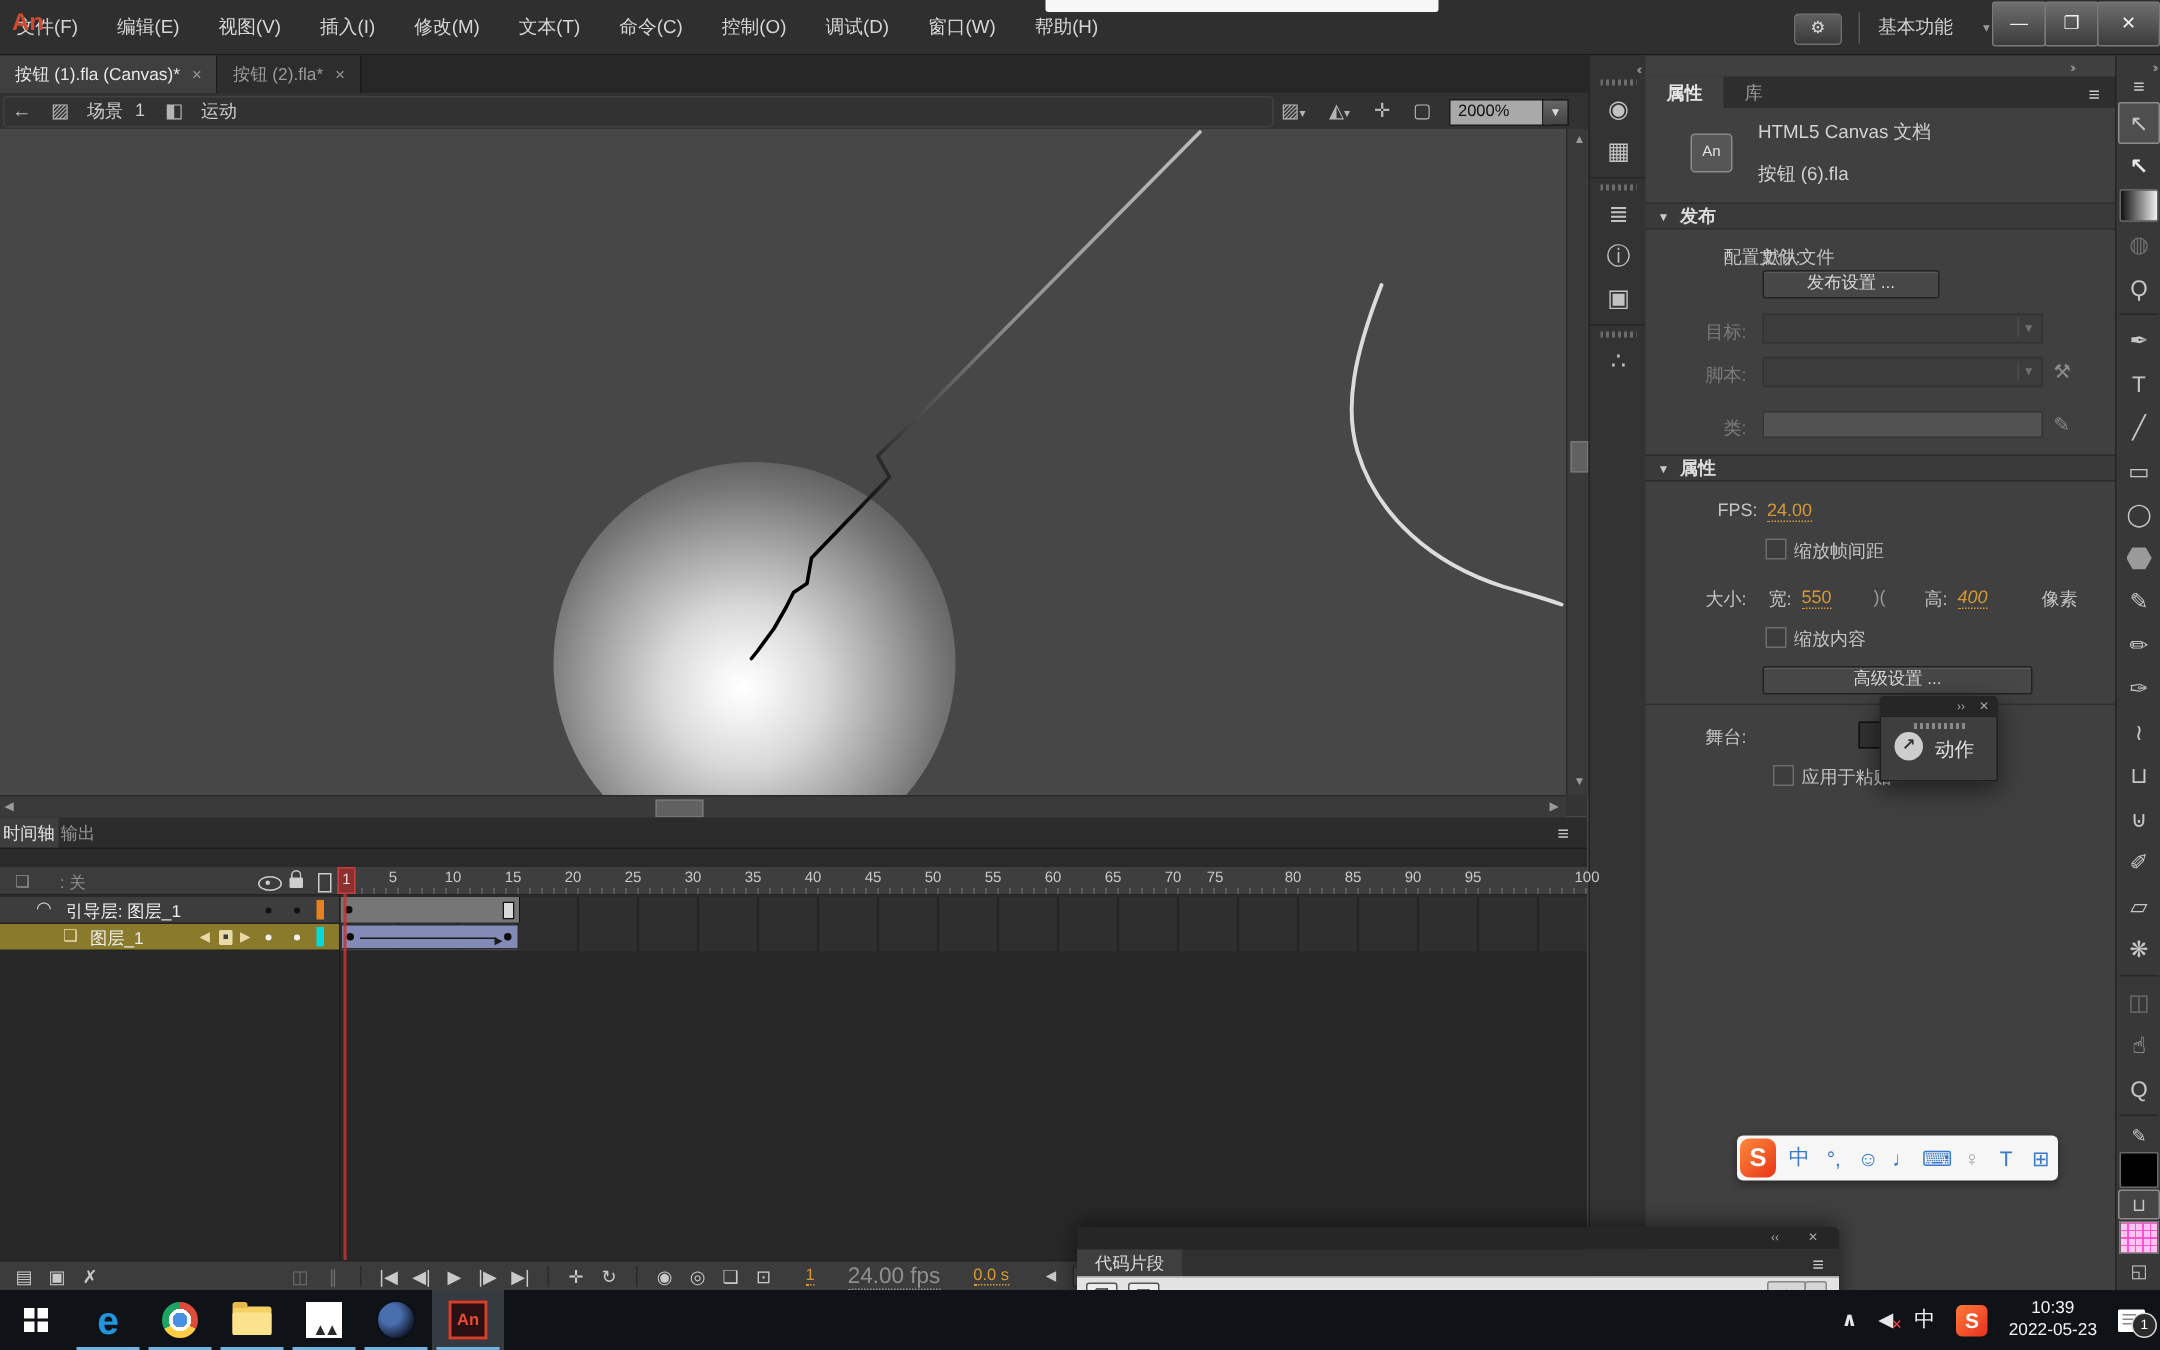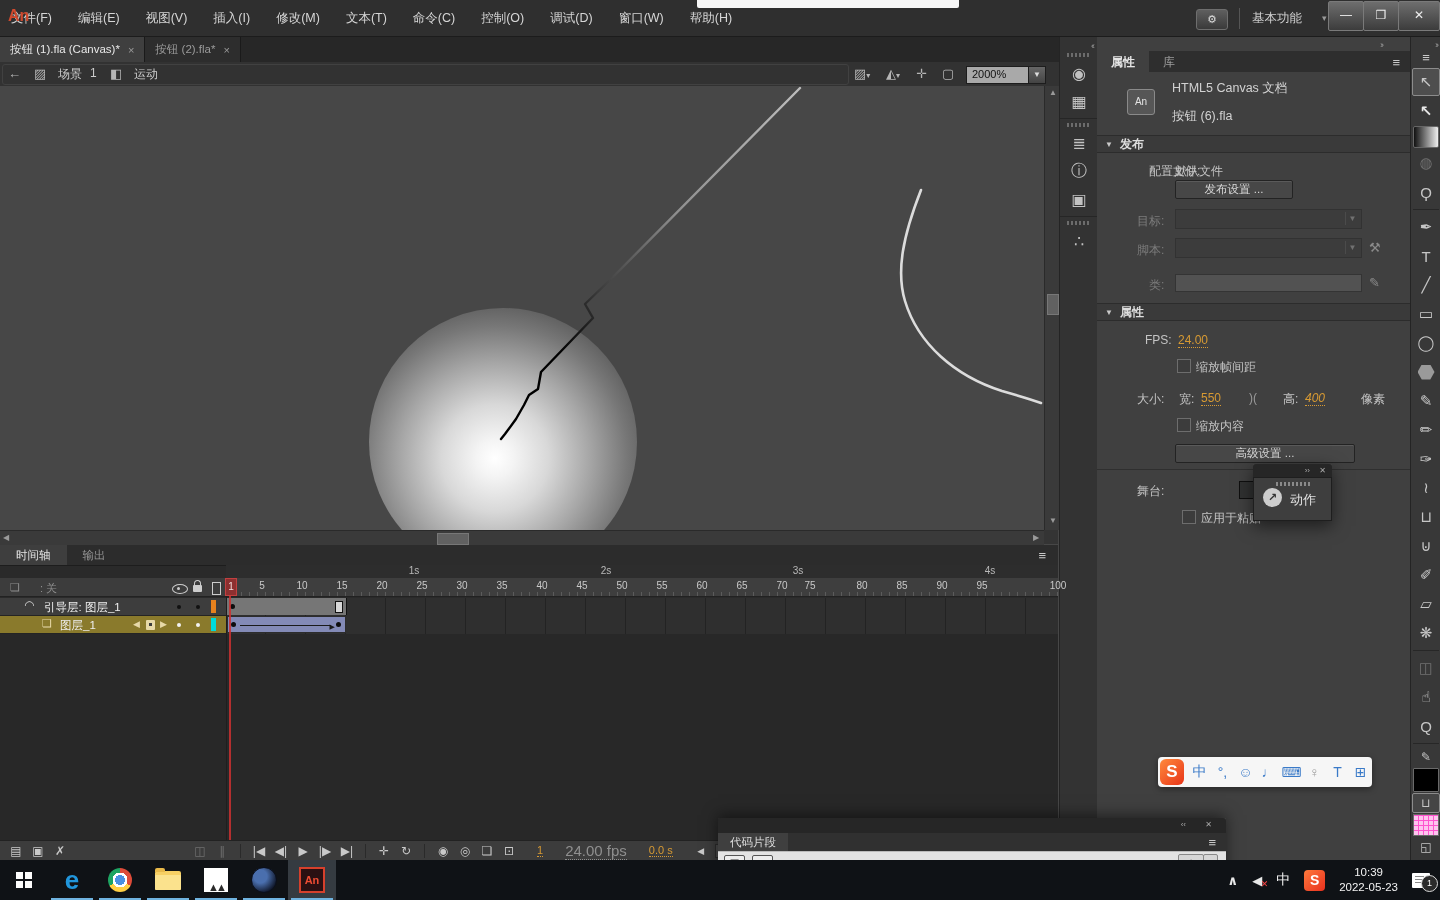--- a/index.html
+++ b/index.html
@@ -115,21 +115,21 @@
   .tool.stroke-swatch{background:#000;border:1px solid #6a6a6a;height:22px;width:24px;border-radius:1px;}
   .tool.fill-swatch{height:20px;width:24px;border:1px solid #6a6a6a;background-color:#ffc4ef;
         background-image:repeating-linear-gradient(0deg,transparent 0 4px,#ff54cf 4px 5px),
                          repeating-linear-gradient(90deg,transparent 0 4px,#ff54cf 4px 5px);}
   .tool.boxed{border:1px solid #8c8c8c;background:#454545;border-radius:2px;}
   .tool.small{font-size:12px;height:18px;}
 
   
   .timeline{left:0;top:545px;width:1058px;height:315px;background:#2a2a2a;}
   .tl-tabs{left:0;top:0;width:1058px;height:20px;background:#2c2c2c;border-bottom:1px solid #1d1d1d;display:flex;}
-  .tl-tab{padding:3px 16px;font-size:11.5px;}
+  .tl-tab{padding:3px 2px;font-size:11.5px;}
   .tl-tab.active{background:#3e3e3e;color:#e2e2e2;}
   .tl-tab.inactive{color:#969696;}
   .tl-menu{position:absolute;right:12px;top:3px;color:#c9c9c9;font-size:13px;}
   .tl-seconds{left:226px;top:20px;width:832px;height:13px;background:#2d2d2d;}
   .sec-lbl{position:absolute;top:0;color:#b9b9b9;font-size:10px;transform:translateX(-50%);}
   .tl-header{left:0;top:33px;width:226px;height:18px;background:#3c3c3c;border-bottom:1px solid #222;}
   .state-ic{position:absolute;left:10px;top:3px;color:#8e8e8e;font-size:11px;}
   .state-lbl{position:absolute;left:40px;top:3px;color:#8e8e8e;font-size:11px;}
   .eye{position:absolute;left:172px;top:6px;width:14px;height:8px;border:1.5px solid #cdcdcd;border-radius:50%;}
   .eye::after{content:"";position:absolute;left:4px;top:1.5px;width:3px;height:3px;border-radius:50%;background:#cdcdcd;}
@@ -493,26 +493,20 @@
         </div>
       </div>
   </div>
 
   <div class="abs timeline">
     <div class="abs tl-tabs">
       <div class="tl-tab active">时间轴</div>
       <div class="tl-tab inactive">输出</div>
       <span class="tl-menu">≡</span>
     </div>
-    <div class="abs tl-seconds" id="seconds-row">
-        <span class="sec-lbl" style="left:188px">1s</span>
-        <span class="sec-lbl" style="left:380px">2s</span>
-        <span class="sec-lbl" style="left:572px">3s</span>
-        <span class="sec-lbl" style="left:764px">4s</span>
-      </div>
     <div class="abs tl-header">
       <span class="state-ic">❏</span>
       <span class="state-lbl">: 关</span>
       <span class="eye"></span>
       <span class="lock"></span>
       <span class="outl"></span>
     </div>
     <div class="abs ruler" id="frames-ruler">
         <span class="rnum" style="left:36px">5</span>
         <span class="rnum" style="left:76px">10</span>

